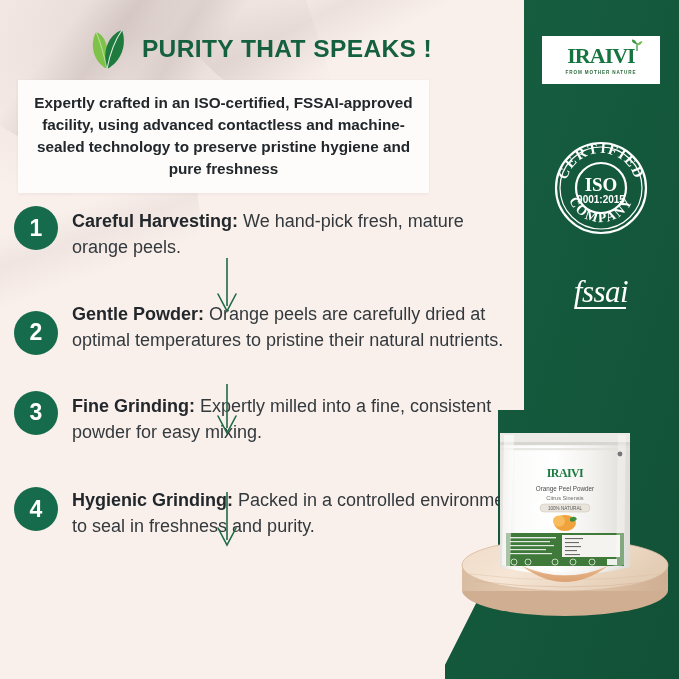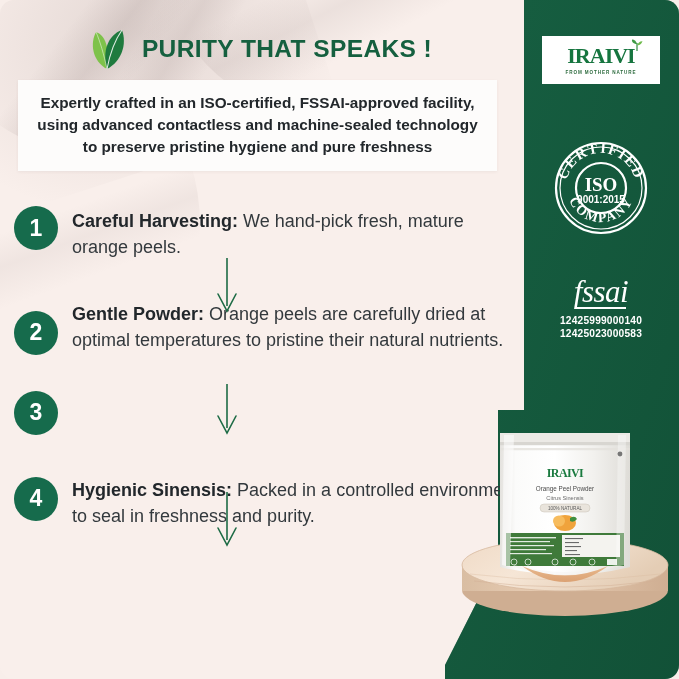--- a/index.html
+++ b/index.html
@@ -7,21 +7,20 @@
     width:679px;height:679px;
     font-family:"Liberation Sans", sans-serif;
     background:#f8eeea;
     overflow:hidden;
   }
   #page{
     position:relative;
     width:679px;height:679px;
     background:#f9efeb;
     overflow:hidden;
-    border-radius:14px;
   }
 
   
   .leaf-shadow{
     position:absolute;
     pointer-events:none;
     opacity:.55;
   }
   .ls1{
     left:-120px;top:-150px;width:420px;height:330px;
@@ -62,21 +61,21 @@
     display:flex;align-items:center;justify-content:center;gap:14px;
   }
   .leaf-icon{width:40px;height:44px;display:block;}
   .header-title{
     font-size:24.5px;font-weight:bold;color:#15603f;
     letter-spacing:.4px;white-space:nowrap;
   }
 
   
   .intro-box{
-    position:absolute;left:18px;top:80px;width:479px;
+    position:absolute;left:18px;top:80px;width:411px;
     background:#fdfcfb;
     padding:12px 16px 13px 16px;
     box-sizing:border-box;
     box-shadow:0 1px 3px rgba(90,70,70,.07);
   }
   .intro-text{
     margin:0;
     font-size:15.3px;
     line-height:1.44;
     font-weight:bold;
@@ -232,26 +231,29 @@
 
     <div class="step step-2">
       <div class="step-badge">2</div>
       <div class="step-body">
         <span class="step-title">Gentle Powder:</span><span class="step-desc"> Orange peels are carefully dried at optimal temperatures to pristine their natural nutrients.</span>
       </div>
     </div>
 
     <div class="step step-3">
       <div class="step-badge">3</div>
+      <div class="step-body">
+        <span class="step-title">Fine Grinding:</span><span class="step-desc"> Expertly milled into a fine, consistent powder for easy mixing.</span>
+      </div>
     </div>
 
     <div class="step step-4">
       <div class="step-badge">4</div>
       <div class="step-body">
-        <span class="step-title">Hygienic Sinensis:</span><span class="step-desc"> Packed in a controlled environment to seal in freshness and purity.</span>
+        <span class="step-title">Hygienic Grinding:</span><span class="step-desc"> Packed in a controlled environment to seal in freshness and purity.</span>
       </div>
     </div>
 
   </div>
 
   <div class="arrow arrow-1">
     <svg width="30" height="56" viewBox="0 0 30 56">
       <path d="M15 0 L15 48" stroke="#1d6b45" stroke-width="1.6" fill="none"></path>
       <path d="M6 36 L15 53 L24 36" stroke="#1d6b45" stroke-width="1.6" fill="none" stroke-linecap="round"></path>
     </svg>
@@ -293,24 +295,20 @@
     </text>
     <text font-family="Liberation Serif, serif" font-size="13.5" font-weight="bold" fill="#ffffff" letter-spacing="1.8">
       <textPath href="#arcBot" startOffset="50%" text-anchor="middle">COMPANY</textPath>
     </text>
     <text x="48" y="51" text-anchor="middle" font-family="Liberation Serif, serif" font-size="19" font-weight="bold" fill="#ffffff">ISO</text>
     <text x="48" y="63" text-anchor="middle" font-family="Liberation Sans, sans-serif" font-size="10" font-weight="bold" fill="#ffffff">9001:2015</text>
   </svg>
 
   <div class="fssai">
     <div class="fssai-word">fssai</div>
-    <div class="fssai-num">
-      <div>12425999000140</div>
-      <div>12425023000583</div>
-    </div>
   </div>
 
   <svg class="product" viewBox="0 0 227 219">
     <defs>
       <linearGradient id="pouch" x1="0" y1="0" x2="1" y2="0">
         <stop offset="0%" stop-color="#e4e2de"></stop>
         <stop offset="12%" stop-color="#fbfbfa"></stop>
         <stop offset="42%" stop-color="#ffffff"></stop>
         <stop offset="72%" stop-color="#f2f1ee"></stop>
         <stop offset="100%" stop-color="#dedcd7"></stop>

